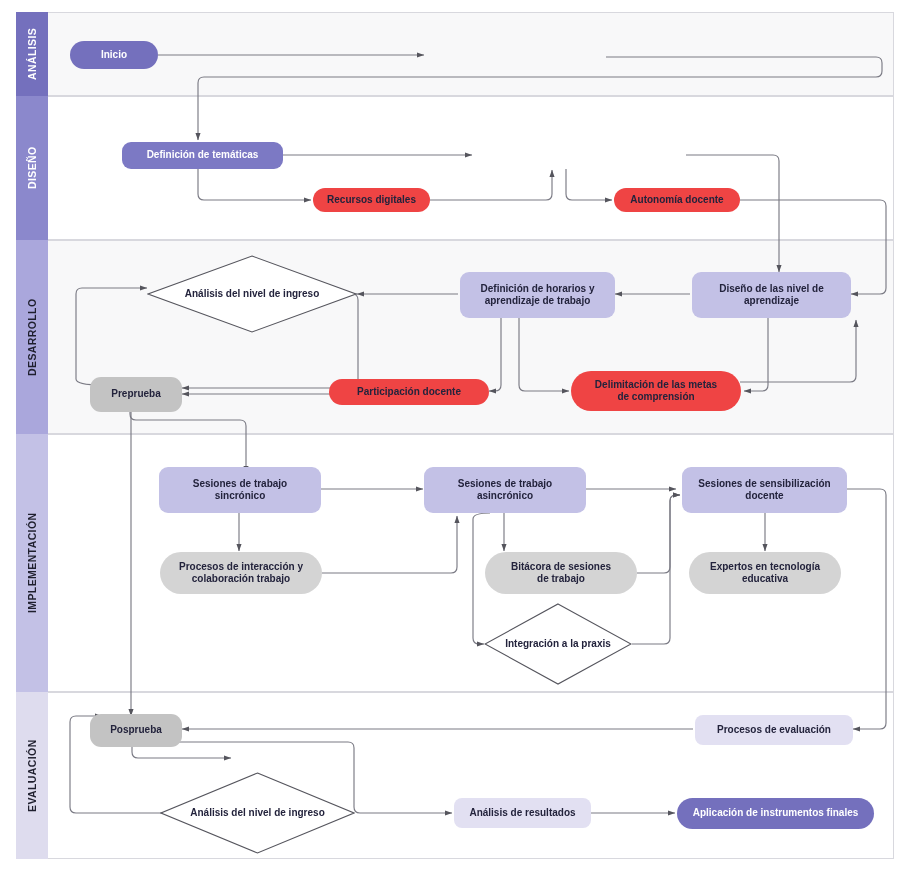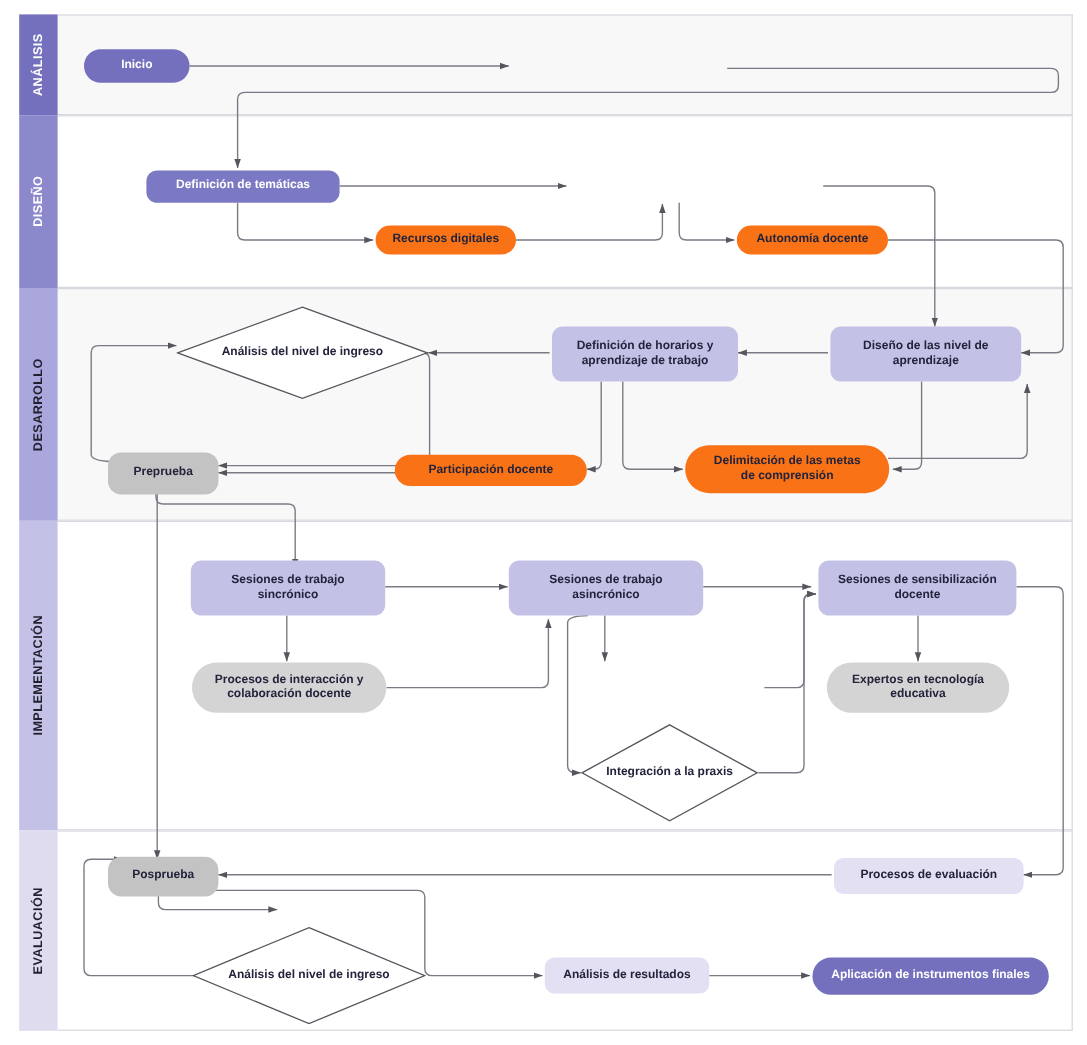--- a/index.html
+++ b/index.html
@@ -79,21 +79,21 @@
     background:#c3c3c3;
     color:#23233c;
     border-radius:11px;
   }
   .n-gray{           
     background:#d4d4d4;
     color:#23233c;
     border-radius:26px;
   }
   .n-graylite{       
-    background:#f97316;
+    background:#ef4444;
     color:#23233c;
     border-radius:26px;
   }
   .n-pill{border-radius:26px;}
   
   .diamond{
     position:absolute;
     display:flex;
     align-items:center;
     justify-content:center;
@@ -251,23 +251,27 @@
     <span>asincrónico</span>
   </div>
 
   <div class="node n-soft" style="left:682px;top:467px;width:165px;height:46px;flex-direction:column;">
     <span>Sesiones de sensibilización</span>
     <span>docente</span>
   </div>
 
   <div class="node n-gray n-pill" style="left:160px;top:552px;width:162px;height:42px;flex-direction:column;">
     <span>Procesos de interacción y</span>
-    <span>colaboración docente</span>
-  </div>
-
+    <span>colaboración trabajo</span>
+  </div>
+
+  <div class="node n-gray n-pill" style="left:485px;top:552px;width:152px;height:42px;flex-direction:column;">
+    <span>Bitácora de sesiones</span>
+    <span>de trabajo</span>
+  </div>
 
   <div class="node n-gray n-pill" style="left:689px;top:552px;width:152px;height:42px;flex-direction:column;">
     <span>Expertos en tecnología</span>
     <span>educativa</span>
   </div>
 
   <div class="diamond" style="left:484px;top:603px;width:148px;height:82px;">
     <svg class="dshape" viewBox="0 0 148 82" preserveAspectRatio="none">
       <polygon points="74,1 147,41 74,81 1,41" fill="#ffffff" stroke="#55555d" stroke-width="1.1"></polygon>
     </svg>

